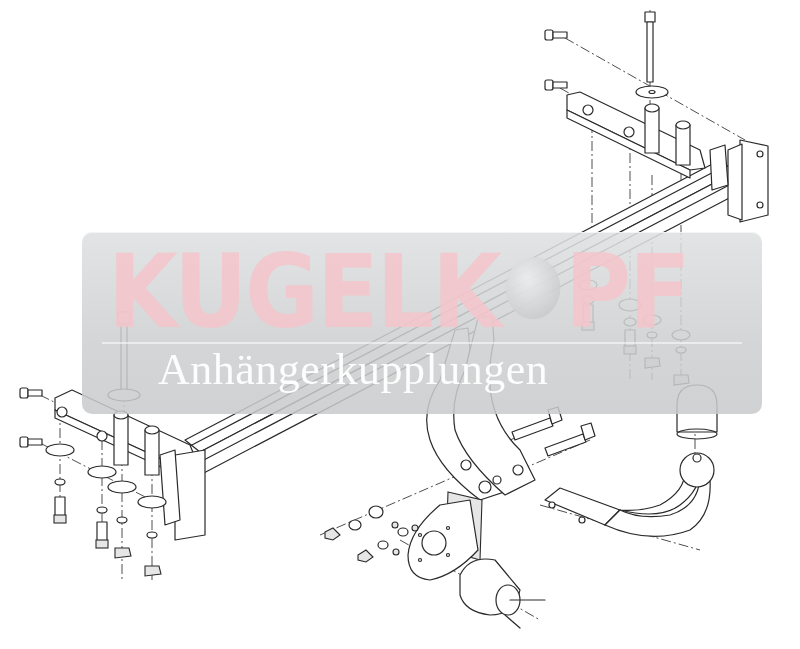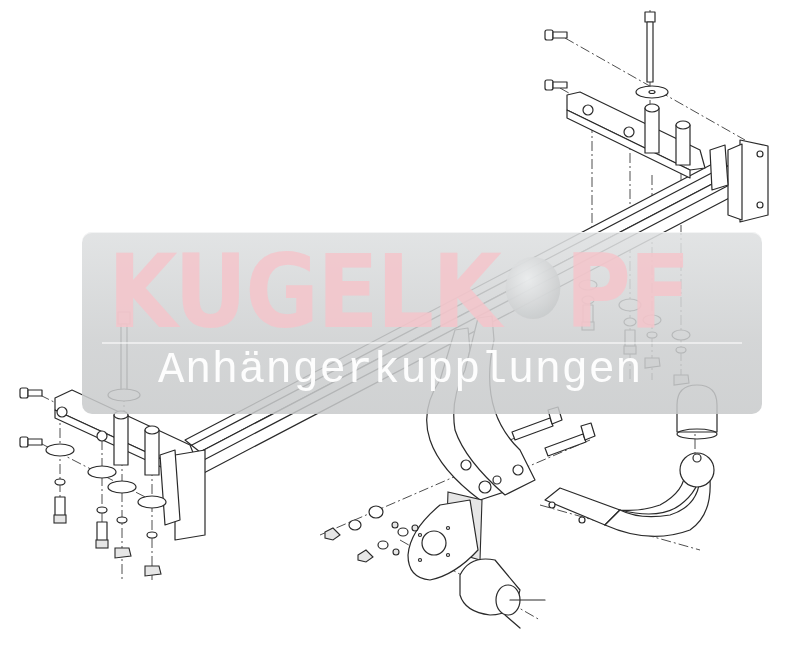--- a/index.html
+++ b/index.html
@@ -23,21 +23,21 @@
     font-size: 102px; line-height: 100px; letter-spacing: -2px;
     color: rgba(244,196,202,0.85);
     white-space: nowrap;
     transform: scaleX(0.88); transform-origin: left top;
   }
   #wm-brand .ball { display: inline-block; width: 74px; height: 82px; vertical-align: -6px; position: relative; }
   #wm-brand .ball i { position: absolute; left: 6px; top: 6px; width: 62px; height: 62px; border-radius: 50%; background: radial-gradient(circle at 40% 35%, rgba(235,237,238,0.9), rgba(190,192,193,0.9)); }
   #wm-rule { position: absolute; left: 20px; right: 20px; top: 110px; height: 2px; background: rgba(255,255,255,0.55); }
   #wm-sub {
     position: absolute; left: 76px; top: 112px;
-    font-family: Liberation Mono, monospace; font-size: 44px; line-height: 52px;
+    font-family: Liberation Serif, serif; font-size: 44px; line-height: 52px;
     color: rgba(255,255,255,0.95); white-space: nowrap; letter-spacing: 0.5px;
   }
 </style>
 </head>
 <body>
 
 <svg id="drawing" viewBox="0 0 800 649" xmlns="http://www.w3.org/2000/svg">
 
   <g>
     <line class="dash" x1="565" y1="38" x2="745" y2="140"></line>

